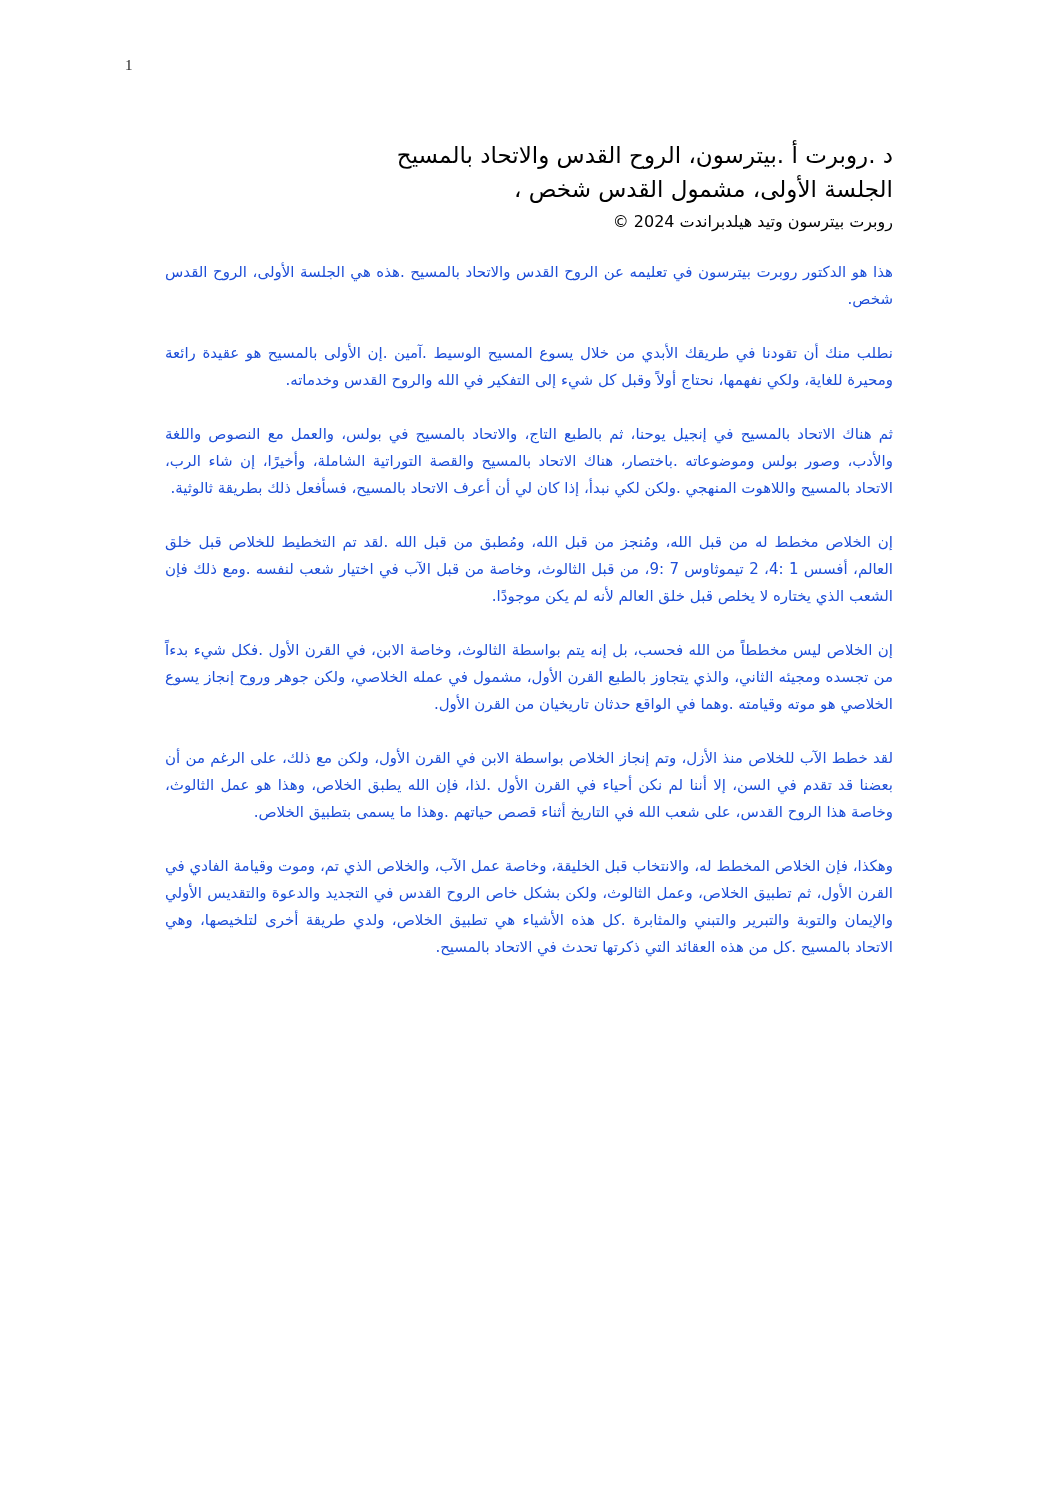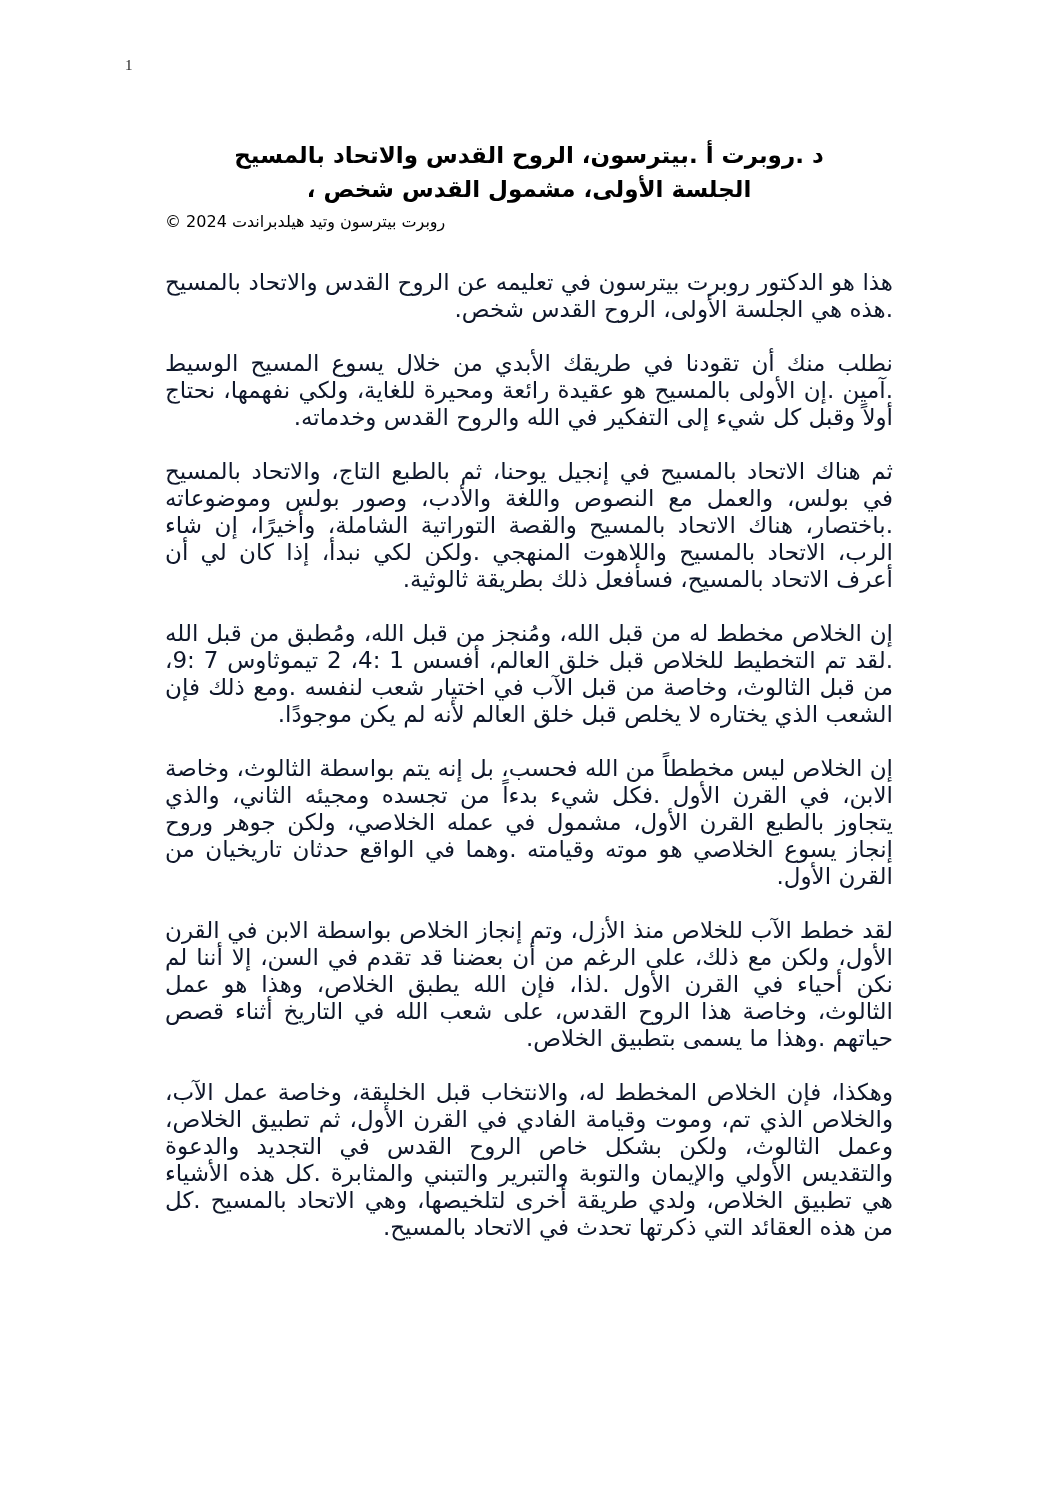--- a/index.html
+++ b/index.html
@@ -28,40 +28,40 @@
   .doc {
     position: absolute;
     top: 138px;
     right: 165px;
     left: 165px;
     direction: rtl;
     unicode-bidi: plaintext;
   }
   .title {
     font-size: 23px;
-    font-weight: 700;
-    text-align: center;
+    font-weight: 400;
+    text-align: right;
     line-height: 34px;
     color: #000000;
   }
   .title .title-line { display: block; }
   .byline {
     font-size: 16px;
-    text-align: left;
+    text-align: right;
     margin-top: 6px;
-    margin-bottom: 38px;
+    margin-bottom: 28px;
     color: #000000;
   }
   .para {
-    font-size: 23px;
+    font-size: 15px;
     line-height: 27px;
     text-align: justify;
     text-align-last: right;
     margin-bottom: 27px;
-    color: #0f172a;
+    color: #1d4ed8;
     direction: rtl;
   }
 </style>
 </head>
 <body>
 
 <div class="page">
   <div class="page-number">1</div>
 
   <div class="doc" dir="rtl">

